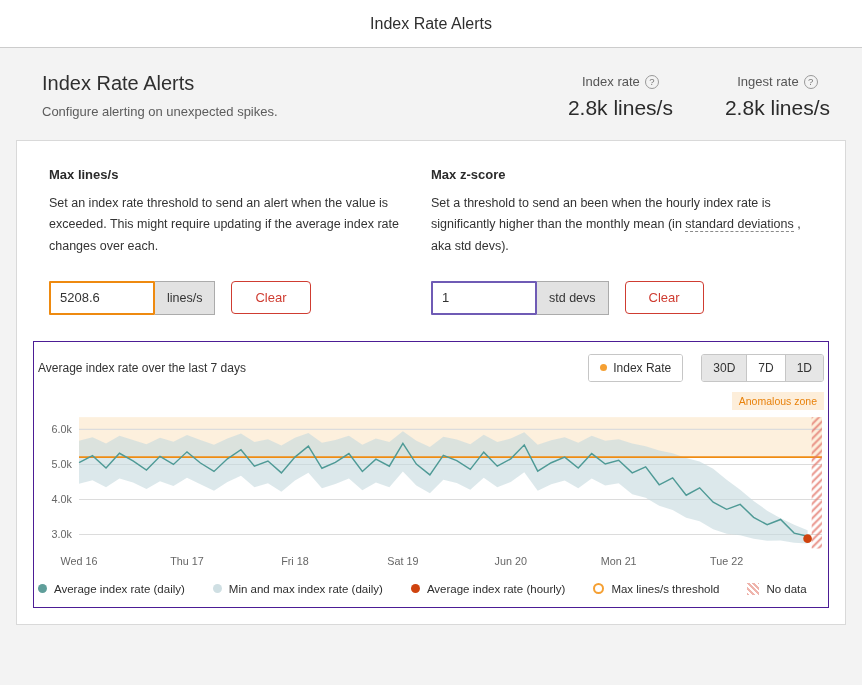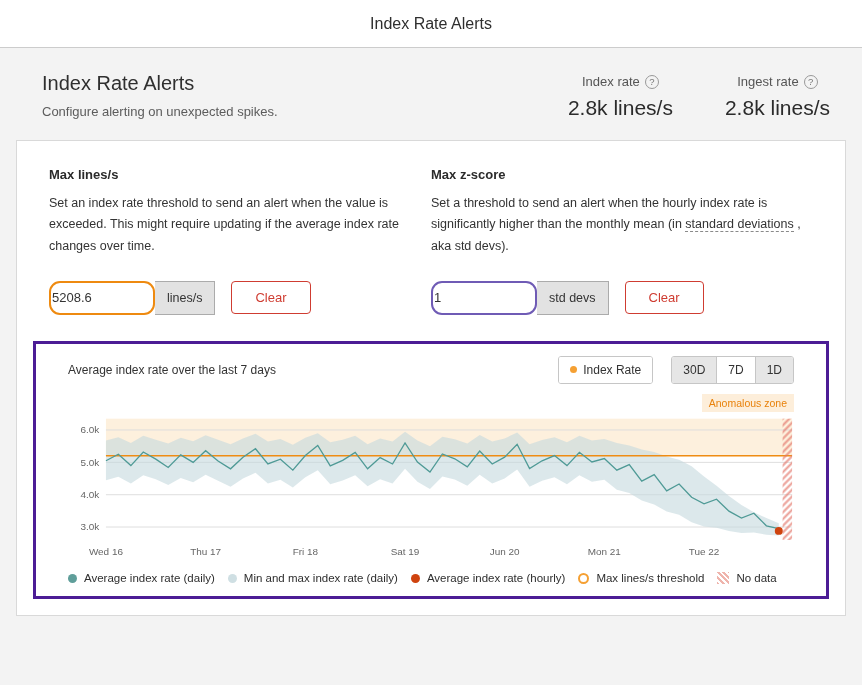--- a/index.html
+++ b/index.html
@@ -18,52 +18,52 @@
   .stat-value{font-size:21px;color:#2b2b2b;margin-top:7px}
 
   .card{margin:0 16px 16px;background:#fff;border:1px solid #d9d9d9;padding:26px 16px 16px}
 
   .cols{display:grid;grid-template-columns:1fr 1fr;padding:0 16px}
   .col-title{font-size:13px;font-weight:bold;color:#2b2b2b}
   .col-desc{font-size:12.5px;line-height:1.7;color:#333;margin-top:11px;max-width:378px}
   .tooltip-term{border-bottom:1px dashed #8a8a8a;cursor:help}
   .input-row{display:flex;align-items:center;margin-top:24px}
   .input-group{display:flex;height:34px}
-  .tin{height:34px;width:106px;border:2px solid #999;border-radius:11px;padding:0 1px;font-size:13px;color:#333;font-family:inherit;outline:none;background:#fff}
+  .tin{height:34px;width:106px;border:2px solid #999;border-radius:1px;padding:0 9px;font-size:13px;color:#333;font-family:inherit;outline:none;background:#fff}
   .tin-orange{border-color:#ee8a10}
   .tin-purple{border-color:#6f5bb5}
   .addon{display:flex;align-items:center;padding:0 12px;background:#e2e2e2;border:1px solid #ababab;border-left:0;font-size:12.5px;color:#333}
   .clear-btn{margin-left:16px;padding:8px 23px;background:#fff;border:1px solid #cf3c31;border-radius:4px;color:#cf3c31;font-size:13px;font-family:inherit;cursor:pointer}
 
   .ta-section{padding:0 16px;margin-top:34px}
   .ta-title{font-size:13px;font-weight:bold;color:#2b2b2b}
   .radio-row{display:flex;gap:38px;margin-top:17px;align-items:center}
   .radio-opt{display:flex;align-items:center;gap:9px;font-size:13.5px;cursor:pointer;color:#222}
   .radio{width:16px;height:16px;border-radius:50%;border:2px solid #7a7a7a;background:#fff;flex:none}
   .radio.active{border:5px solid #e0156d}
 
-  .chart-panel{margin-top:26px;border:3px solid #4c1d95;padding:12px 32px;background:#fff}
+  .chart-panel{margin-top:26px;border:1px solid #4c1d95;padding:12px 4px;background:#fff}
   .chart-head{display:flex;align-items:center;justify-content:space-between}
   .chart-title{font-size:12px;color:#333}
   .chart-controls{display:flex;gap:18px;align-items:center}
   .seg{display:flex;border:1px solid #c6c6c6;border-radius:3px;overflow:hidden;font-size:12px}
   .seg>*{padding:6px 11px;background:#e6e6e6;color:#333;cursor:pointer;display:flex;align-items:center;gap:6px}
   .seg>*+*{border-left:1px solid #c6c6c6}
   .seg>.active{background:#fff}
   .dot{width:7px;height:7px;border-radius:50%;flex:none}
   .dot-orange{background:#f5a033}
   .dot-purple{background:#9468c8}
 
   .anomalous-row{display:flex;justify-content:flex-end;margin:10px 0 1px}
   .anomalous-tag{font-size:10.5px;color:#e8820c;background:#fdeeda;padding:3px 7px}
 
   svg{display:block;width:100%}
   svg text{font-family:"Liberation Sans",sans-serif}
 
-  .chart-legend{display:flex;gap:13px;margin-top:10px;align-items:center;font-size:11.5px;color:#2e2e2e}
+  .chart-legend{display:flex;gap:28px;margin-top:10px;align-items:center;font-size:11.5px;color:#2e2e2e}
   .leg{display:flex;align-items:center;gap:7px}
   .lm{flex:none}
   .lm-dot-teal{width:9px;height:9px;border-radius:50%;background:#5f9e9a}
   .lm-dot-pale{width:9px;height:9px;border-radius:50%;background:#cfdfe3}
   .lm-dot-red{width:9px;height:9px;border-radius:50%;background:#cf430e}
   .lm-ring-orange{width:11px;height:11px;border-radius:50%;border:2px solid #f5a033;background:#fff}
   .lm-hatch{width:12px;height:12px;background:repeating-linear-gradient(45deg,#efb4ac 0 2px,#fff 2px 4px)}
 </style>
 </head>
 <body>
@@ -93,33 +93,33 @@
       <div class="stat-value">2.8k lines/s</div>
     </div>
   </div>
 </div>
 
 <div class="card">
 
   <div class="cols">
     <div>
       <div class="col-title">Max lines/s</div>
-      <p class="col-desc">Set an index rate threshold to send an alert when the value is exceeded. This might require updating if the average index rate changes over time.</p>
+      <p class="col-desc">Set an index rate threshold to send an alert when the value is exceeded. This might require updating if the average index rate changes over each.</p>
       <div class="input-row">
         <div class="input-group">
           <input class="tin tin-orange" type="text" value="5208.6" style="">
           <span class="addon">lines/s</span>
         </div>
         <button class="clear-btn">Clear</button>
       </div>
     </div>
 
     <div>
       <div class="col-title">Max z-score</div>
-      <p class="col-desc"><span>Set a threshold to send an alert when the hourly index rate is significantly higher than the monthly mean (in </span><span class="tooltip-term">standard deviations</span><span> , aka std devs).</span></p>
+      <p class="col-desc"><span>Set a threshold to send an been when the hourly index rate is significantly higher than the monthly mean (in </span><span class="tooltip-term">standard deviations</span><span> , aka std devs).</span></p>
       <div class="input-row">
         <div class="input-group">
           <input class="tin tin-purple" type="text" value="1" style="">
           <span class="addon">std devs</span>
         </div>
         <button class="clear-btn">Clear</button>
       </div>
     </div>
   </div>
 

